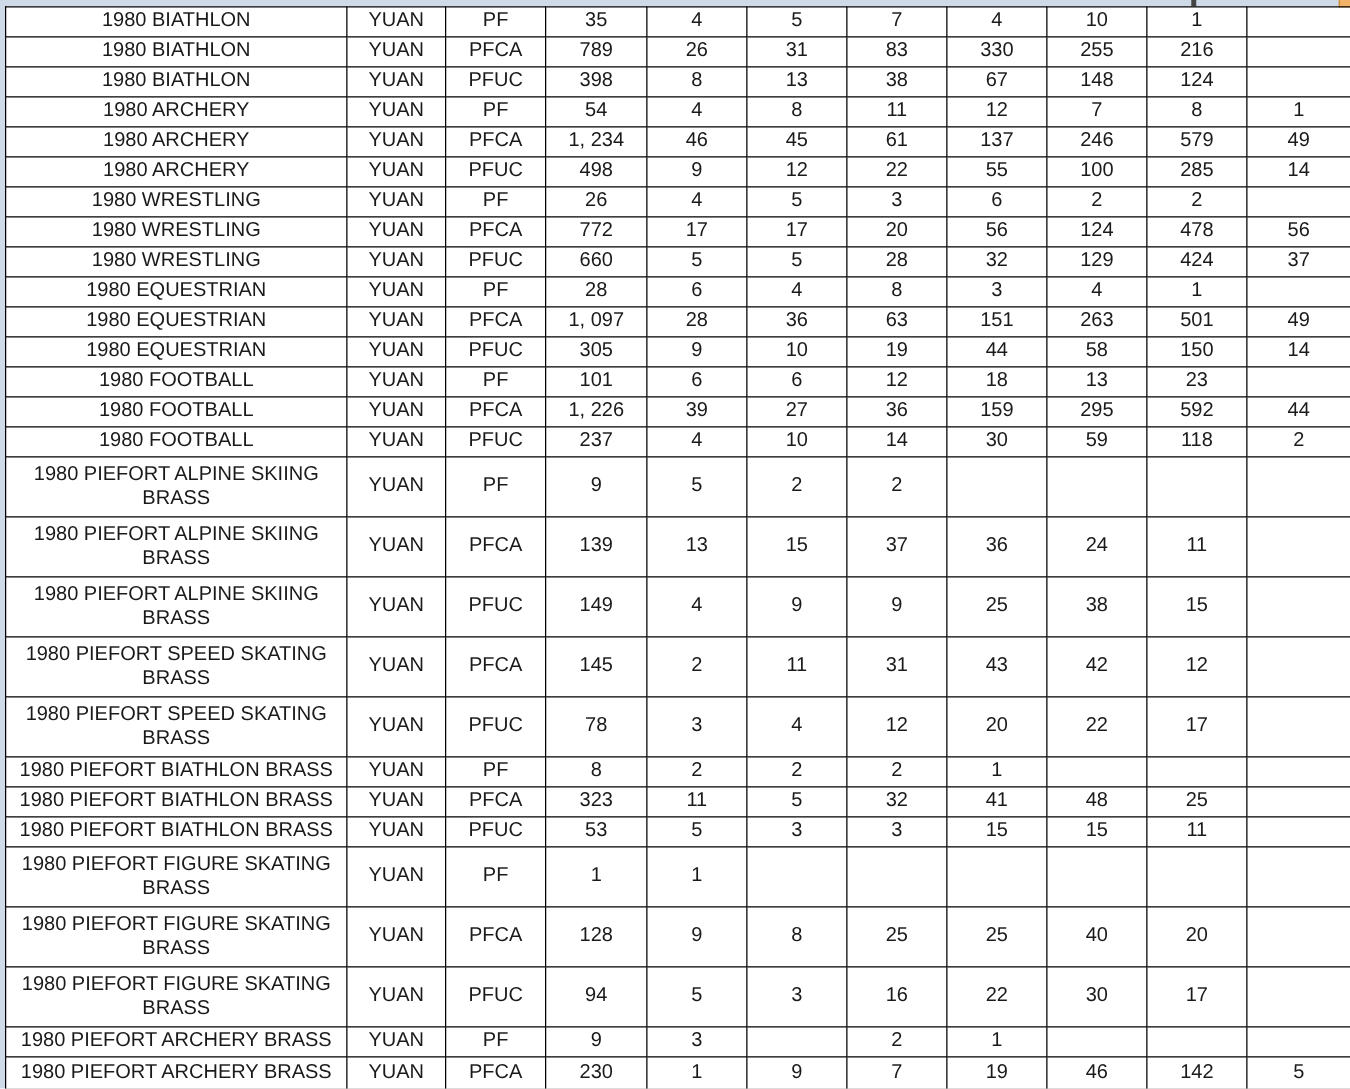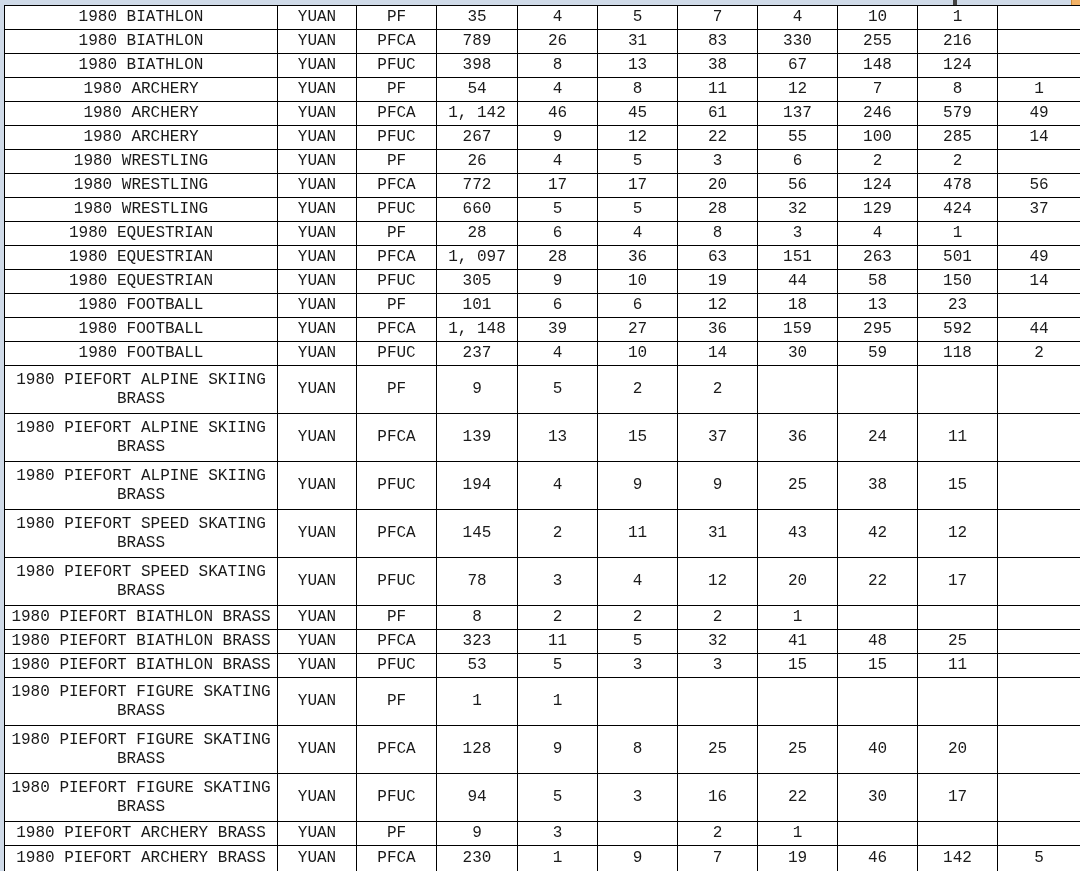--- a/index.html
+++ b/index.html
@@ -3,21 +3,21 @@
 <meta charset="utf-8">
 <style>
   * { margin: 0; padding: 0; box-sizing: border-box; }
   html, body { background: #ffffff; }
   .screen {
     position: relative;
     width: 1080px;
     height: 871px;
     overflow: hidden;
     background: #ffffff;
-    font-family: Liberation Mono, monospace;
+    font-family: Liberation Sans, sans-serif;
   }
   .top-strip {
     position: absolute; left: 0; top: 0;
     width: 1080px; height: 5px;
     background: #cfdae8;
   }
   .left-strip {
     position: absolute; left: 0; top: 0;
     width: 4px; height: 871px;
     background: #cfdae8;
@@ -140,34 +140,34 @@
           <td>11</td>
           <td>12</td>
           <td>7</td>
           <td>8</td>
           <td>1</td>
         </tr>
         <tr class="r24">
           <td class="desc">1980 ARCHERY</td>
           <td>YUAN</td>
           <td>PFCA</td>
-          <td>1, 142</td>
+          <td>1, 234</td>
           <td>46</td>
           <td>45</td>
           <td>61</td>
           <td>137</td>
           <td>246</td>
           <td>579</td>
           <td>49</td>
         </tr>
         <tr class="r24">
           <td class="desc">1980 ARCHERY</td>
           <td>YUAN</td>
           <td>PFUC</td>
-          <td>267</td>
+          <td>498</td>
           <td>9</td>
           <td>12</td>
           <td>22</td>
           <td>55</td>
           <td>100</td>
           <td>285</td>
           <td>14</td>
         </tr>
         <tr class="r24">
           <td class="desc">1980 WRESTLING</td>
@@ -257,21 +257,21 @@
           <td>12</td>
           <td>18</td>
           <td>13</td>
           <td>23</td>
           <td></td>
         </tr>
         <tr class="r24">
           <td class="desc">1980 FOOTBALL</td>
           <td>YUAN</td>
           <td>PFCA</td>
-          <td>1, 148</td>
+          <td>1, 226</td>
           <td>39</td>
           <td>27</td>
           <td>36</td>
           <td>159</td>
           <td>295</td>
           <td>592</td>
           <td>44</td>
         </tr>
         <tr class="r24">
           <td class="desc">1980 FOOTBALL</td>
@@ -312,21 +312,21 @@
           <td>36</td>
           <td>24</td>
           <td>11</td>
           <td></td>
         </tr>
         <tr class="r48">
           <td class="desc">1980 PIEFORT ALPINE SKIING
 BRASS</td>
           <td>YUAN</td>
           <td>PFUC</td>
-          <td>194</td>
+          <td>149</td>
           <td>4</td>
           <td>9</td>
           <td>9</td>
           <td>25</td>
           <td>38</td>
           <td>15</td>
           <td></td>
         </tr>
         <tr class="r48">
           <td class="desc">1980 PIEFORT SPEED SKATING

